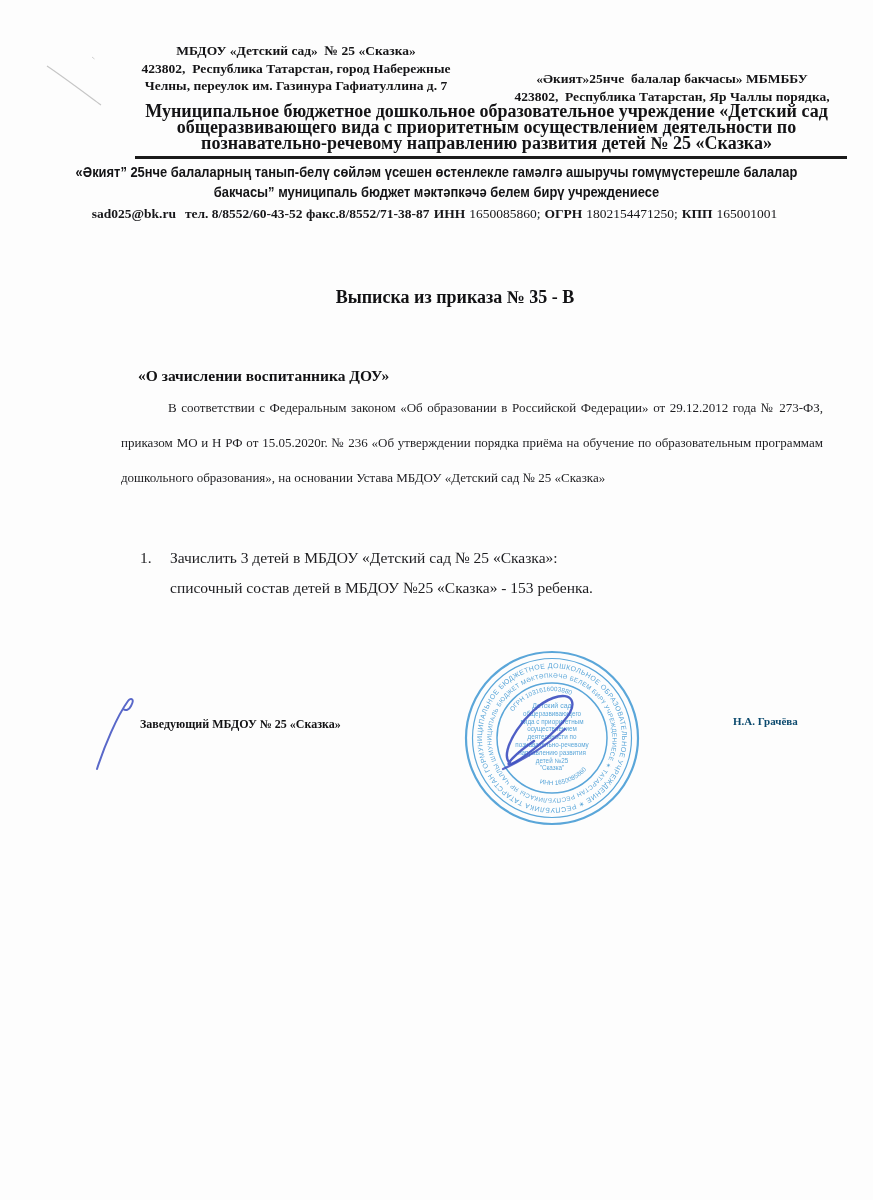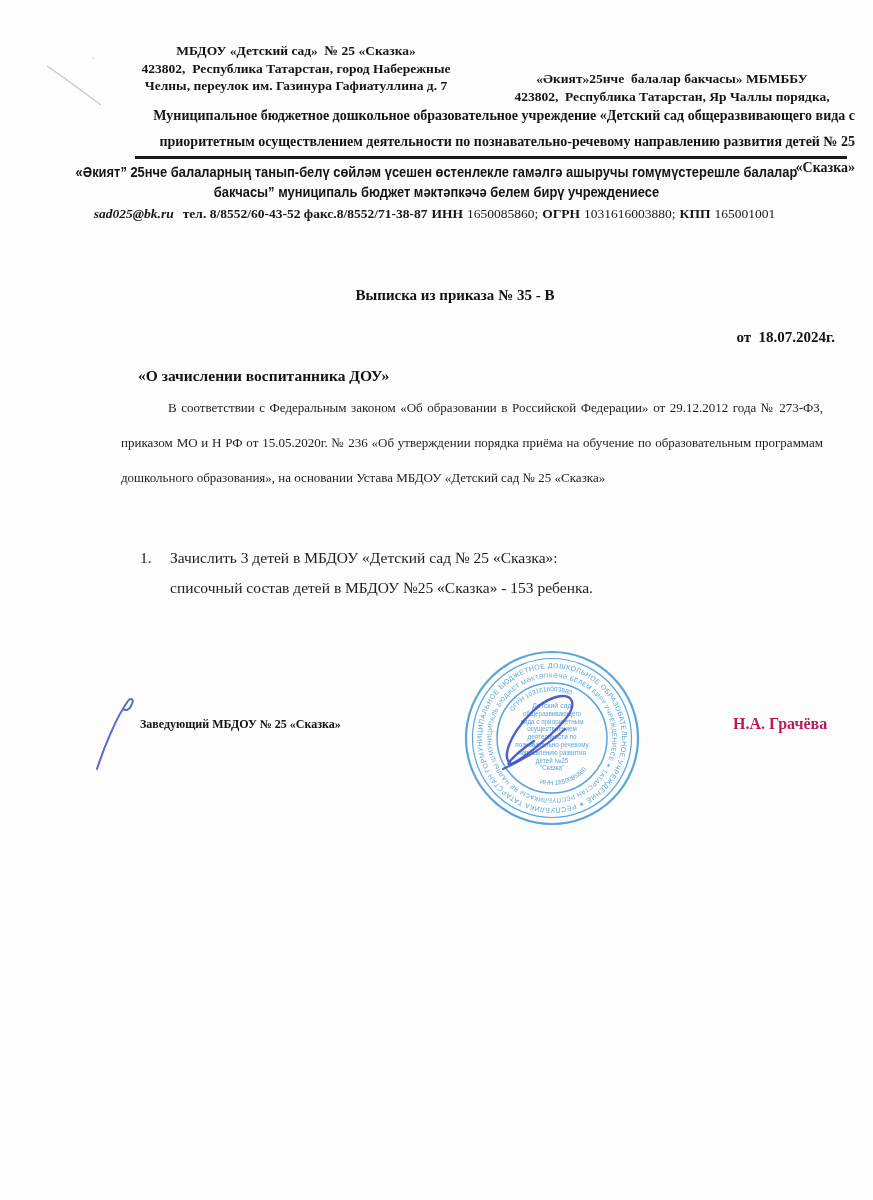--- a/index.html
+++ b/index.html
@@ -10,52 +10,52 @@
   }
   .abs{position:absolute;}
   .b{font-weight:bold;}
 
   .header-left{left:120px;top:42px;width:352px;text-align:center;
     font-weight:bold;font-size:13.5px;line-height:17.5px;color:#141416;}
   .header-right{left:498px;top:42px;width:348px;text-align:center;
     font-weight:bold;font-size:13.5px;line-height:17.5px;color:#141416;margin-top:28px;}
   .header-line{white-space:pre;}
 
-  .org-statement{left:118px;top:103px;width:737px;text-align:right;
-    font-weight:bold;font-size:14px;line-height:26px;color:#141416;}
+  .org-statement{left:118px;top:103px;width:737px;text-align:center;
+    font-weight:bold;font-size:18px;line-height:16px;color:#141416;}
 
   .rule{left:135px;top:156px;width:712px;height:3px;background:#1a1a1a;}
 
   .tatar-line{left:0;top:0;width:873px;text-align:center;white-space:nowrap;
     font-family:"Liberation Sans",sans-serif;font-weight:bold;font-size:15px;
     transform:scaleX(0.86);transform-origin:50% 50%;color:#141416;}
   .tatar-1{top:163px;}
   .tatar-2{top:183px;}
 
   .contact{left:0;top:206px;width:873px;text-align:center;font-size:13.5px;color:#17171a;}
   .contact .seg{margin-right:4px;}
-  .contact .email{margin-right:9px;font-style:italic;}
+  .contact .email{margin-right:9px;}
 
   .doc-title{left:55px;top:287px;width:800px;text-align:center;
-    font-weight:bold;font-size:15px;color:#121214;}
+    font-weight:bold;font-size:18px;color:#121214;}
 
   .date-line{left:433px;top:329px;width:402px;text-align:right;
     font-weight:bold;font-size:15px;white-space:pre;color:#121214;}
 
   .subject{left:138px;top:351px;font-weight:bold;font-size:15.5px;color:#121214;margin-top:16px;}
 
   .body-par{left:121px;top:390px;width:702px;font-size:13px;line-height:35px;
     text-align:justify;text-indent:47px;color:#1d1d20;}
 
   .order-item{left:140px;top:543px;display:flex;font-size:15.5px;line-height:30px;color:#1d1d20;}
   .order-num{width:30px;flex:0 0 30px;}
   .order-lines{white-space:nowrap;}
 
   .sig-position{left:140px;top:717px;font-weight:bold;font-size:12px;color:#121214;}
-  .sig-name{left:733px;top:715px;font-weight:bold;font-size:16px;color:#be185d;}
+  .sig-name{left:733px;top:715px;font-weight:bold;font-size:11px;color:#0c4a6e;}
 
   .stamp-svg{left:461px;top:647px;width:182px;height:182px;}
   .ink-overlay{left:0;top:0;width:873px;height:1200px;pointer-events:none;}
 </style>
 </head>
 <body>
 
 <div class="page">
 
   <div class="abs header-left">
@@ -69,25 +69,24 @@
     <div class="header-line">423802,  Республика Татарстан, Яр Чаллы порядка,</div>
   </div>
 
   <div class="abs org-statement">Муниципальное бюджетное дошкольное образовательное учреждение «Детский сад общеразвивающего вида с приоритетным осуществлением деятельности по познавательно-речевому направлению развития детей № 25 «Сказка»</div>
 
   <div class="abs rule"></div>
 
   <div class="abs tatar-line tatar-1">«Әкият” 25нче балаларның танып-белү сөйләм үсешен өстенлекле гамәлгә ашыручы гомүмүстерешле балалар</div>
   <div class="abs tatar-line tatar-2">бакчасы” муниципаль бюджет мәктәпкәчә белем бирү учреждениесе</div>
 
-  <div class="abs contact"><span class="seg email b">sad025@bk.ru</span><span class="seg b">тел. 8/8552/60-43-52 факс.8/8552/71-38-87</span><span class="seg b">ИНН</span><span class="seg">1650085860;</span><span class="seg b">ОГРН</span><span class="seg">1031616003880;</span><span class="seg b">КПП</span><span class="seg">165001001</span></div>
+  <div class="abs contact"><span class="seg email b">sad025@bk.ru</span><span class="seg b">тел. 8/8552/60-43-52 факс.8/8552/71-38-87</span><span class="seg b">ИНН</span><span class="seg">1650085860;</span><span class="seg b">ОГРН</span><span class="seg">1802154471250;</span><span class="seg b">КПП</span><span class="seg">165001001</span></div>
 
   <div class="abs doc-title">Выписка из приказа № 35 - В</div>
 
-  <div class="abs date-line">от  18.07.2024г.</div>
 
   <div class="abs subject">«О зачислении воспитанника ДОУ»</div>
 
   <div class="abs body-par">В соответствии с Федеральным законом «Об образовании в Российской Федерации» от 29.12.2012 года № 273-ФЗ, приказом МО и Н РФ от 15.05.2020г.  № 236 «Об утверждении порядка приёма на обучение по образовательным программам дошкольного образования», на основании Устава МБДОУ «Детский сад № 25 «Сказка»</div>
 
   <div class="abs order-item">
     <div class="order-num">1.</div>
     <div class="order-lines">
       <div>Зачислить 3 детей в МБДОУ «Детский сад № 25 «Сказка»:</div>
       <div>списочный состав детей в МБДОУ №25 «Сказка» - 153 ребенка.</div>

